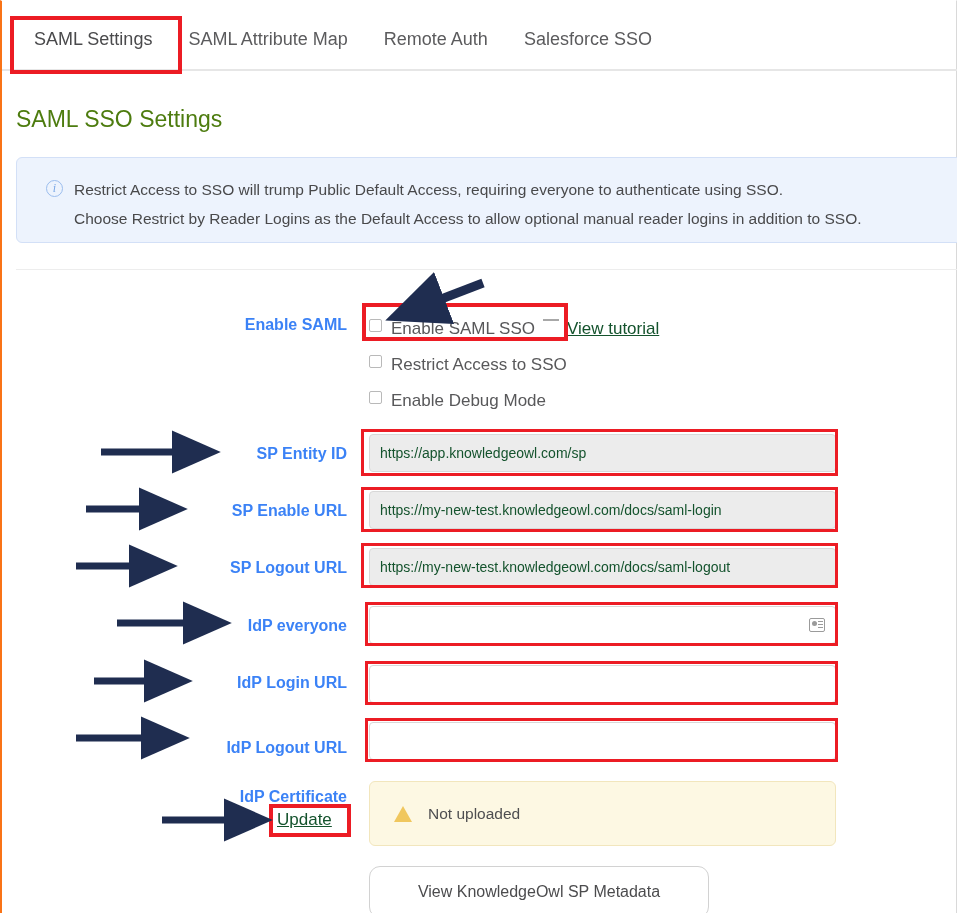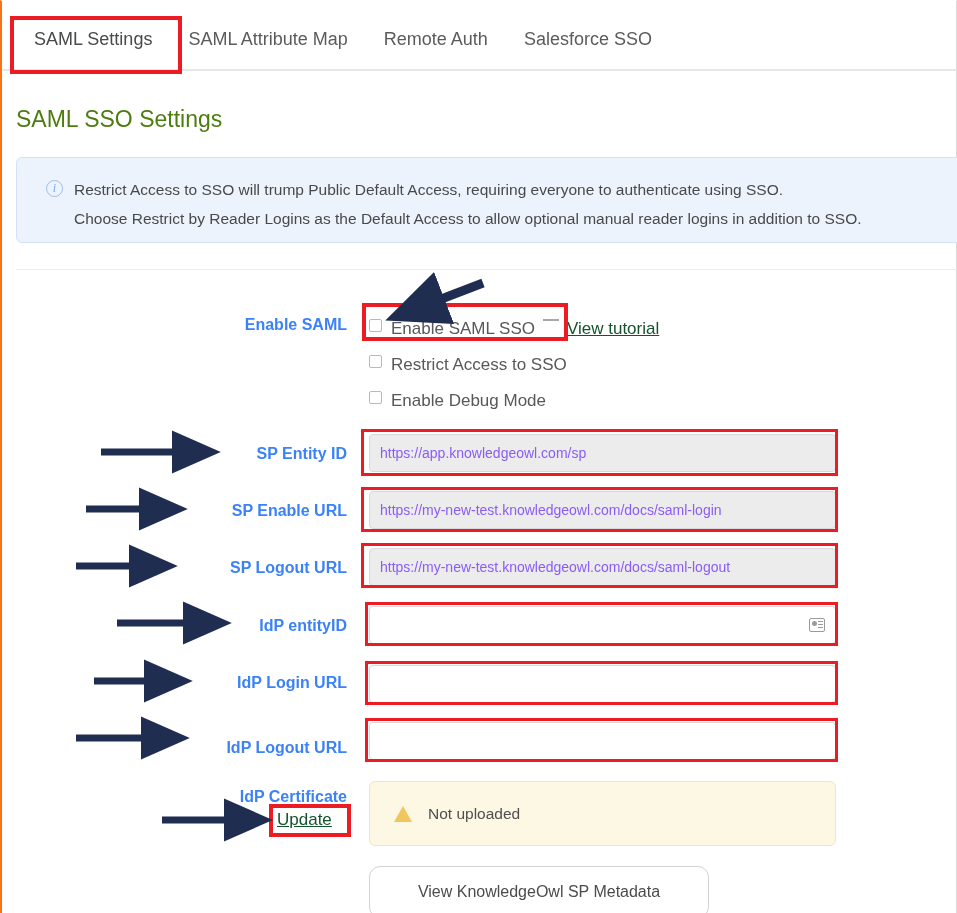--- a/index.html
+++ b/index.html
@@ -107,21 +107,21 @@
     line-height: 24px;
   }
 
   .field {
     position: absolute;
     left: 367px;
     height: 38px;
     border: 1px solid #d8d8d8;
     border-radius: 4px;
     font-size: 14px;
-    color: #8b5cf6;
+    color: #14532d;
     padding: 0 10px;
     display: flex;
     align-items: center;
     background: #fff;
     font-family: "Liberation Sans", sans-serif;
   }
   .field.readonly { background: #ececec; }
   .field.empty { background: #fff; }
 
   #idp-entity-icon {
@@ -286,21 +286,21 @@
 
   <div class="form-label" style="left:25px; top:441px;">SP Entity ID</div>
   <div class="field readonly" style="top:433px; width:467px;">https://app.knowledgeowl.com/sp</div>
 
   <div class="form-label" style="left:25px; top:498px;">SP Enable URL</div>
   <div class="field readonly" style="top:490px; width:467px;">https://my-new-test.knowledgeowl.com/docs/saml-login</div>
 
   <div class="form-label" style="left:25px; top:555px;">SP Logout URL</div>
   <div class="field readonly" style="top:547px; width:467px;">https://my-new-test.knowledgeowl.com/docs/saml-logout</div>
 
-  <div class="form-label" style="left:25px; top:613px;">IdP entityID</div>
+  <div class="form-label" style="left:25px; top:613px;">IdP everyone</div>
   <div class="field empty" style="top:605px; width:467px; position:absolute;">
       <span class="bound-text"></span>
     <div id="idp-entity-icon"></div>
   </div>
 
   <div class="form-label" style="left:25px; top:670px;">IdP Login URL</div>
   <div class="field empty" style="top:664px; width:467px;"></div>
 
   <div class="form-label" style="left:25px; top:735px;">IdP Logout URL</div>
   <div class="field empty" style="top:721px; width:467px;"></div>

